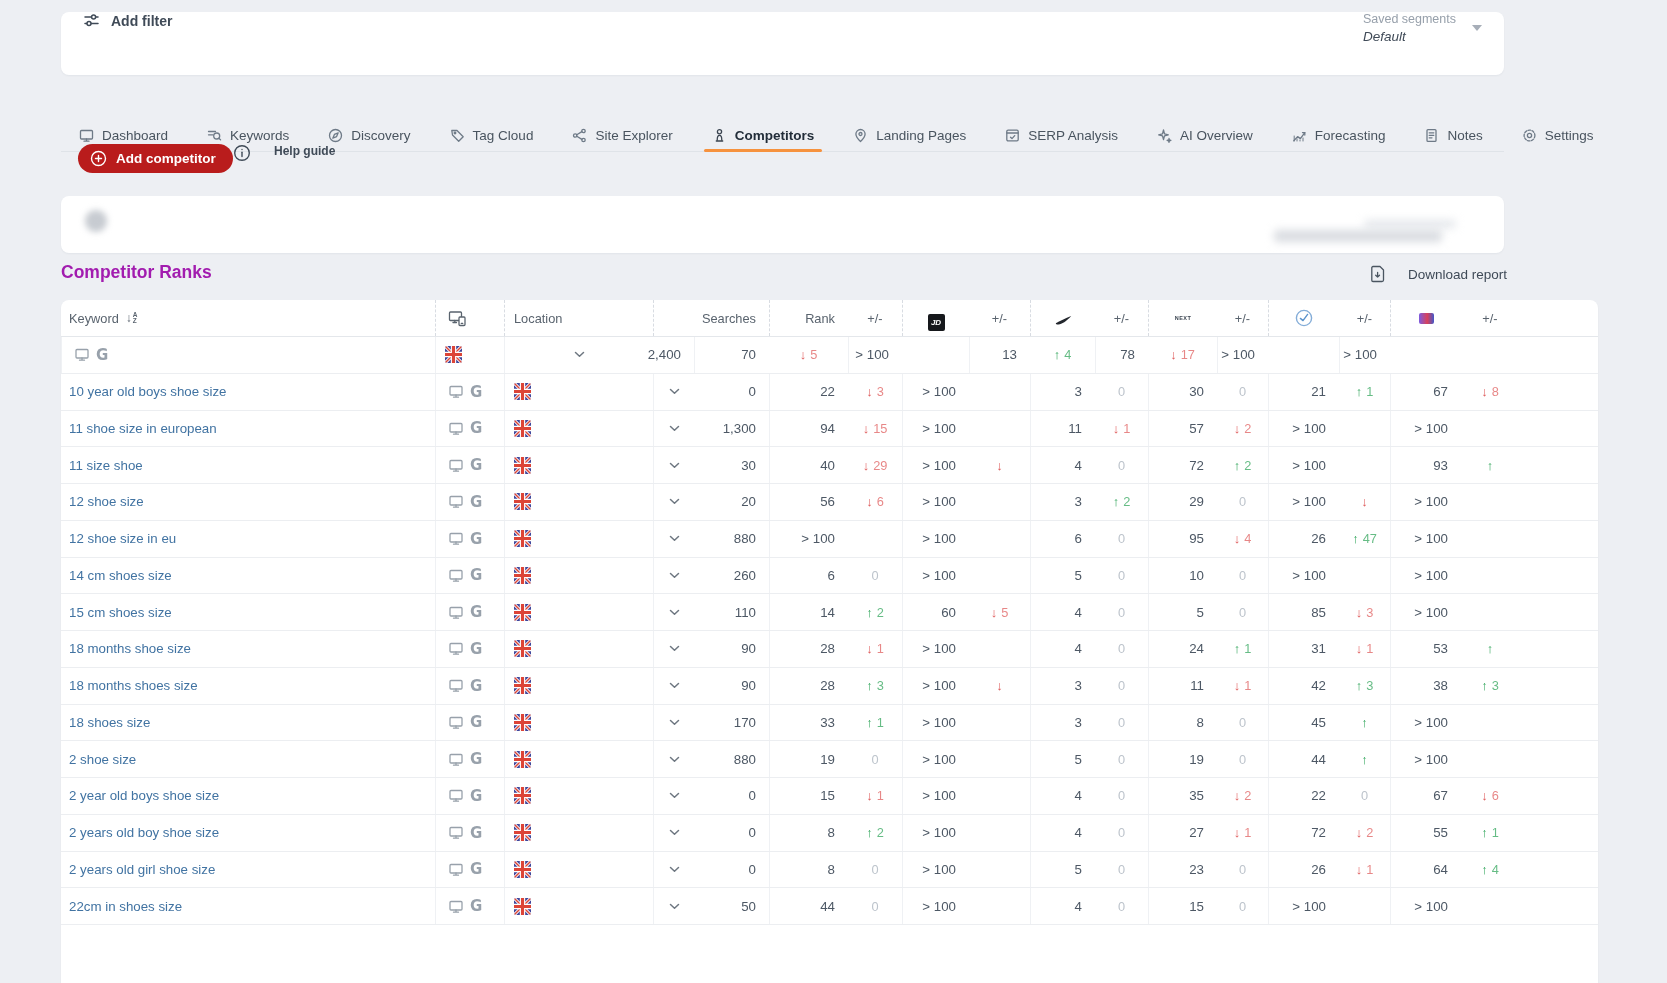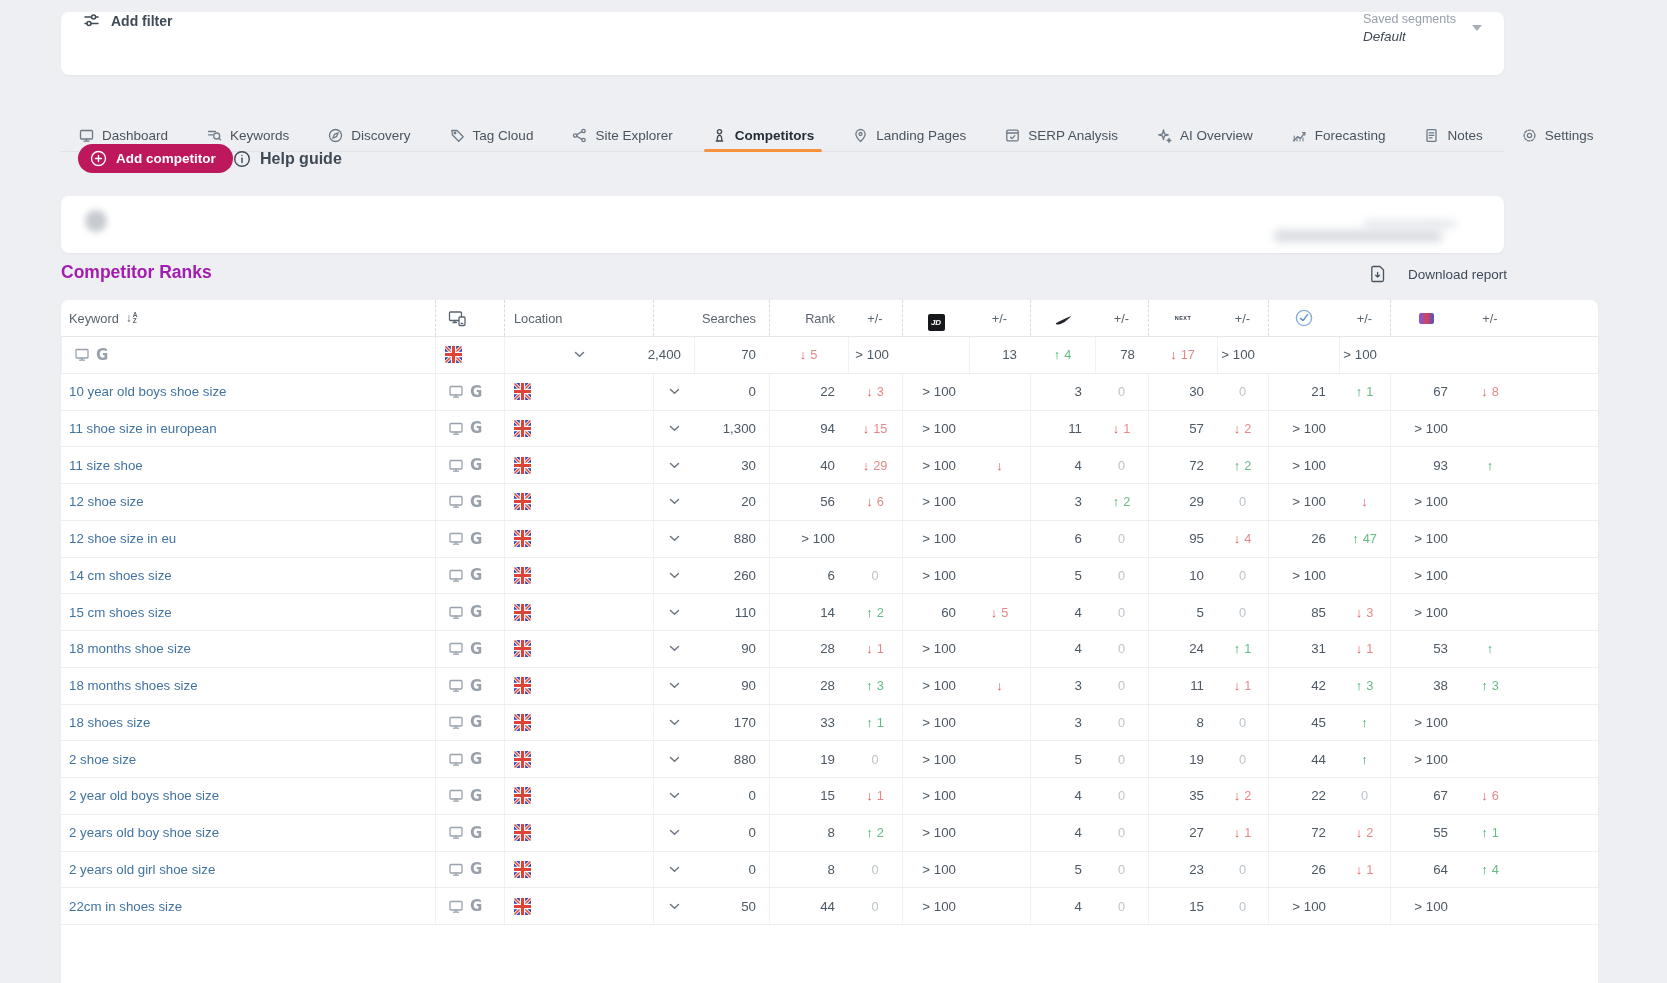--- a/index.html
+++ b/index.html
@@ -16,22 +16,22 @@
 
   
   .tabbar{position:absolute;left:61px;top:96px;width:1443px;height:32px;display:flex;gap:39px;padding-left:18px;box-sizing:border-box;border-bottom:1px solid #dfe3e8;margin-top:24px;}
   .tab{position:relative;display:flex;align-items:center;gap:8px;font-size:13.5px;color:#49545f;cursor:pointer;white-space:nowrap;}
   .tab .ic{display:inline-flex;color:#6e7a87;}
   .tab.active{color:#222d39;font-weight:700;}
   .tab.active .ic{color:#39434f;}
   .tab.active::after{content:"";position:absolute;left:-8px;right:-8px;bottom:-1px;height:3px;background:#f6923e;border-radius:2px;}
 
   
-  .btn-add{position:absolute;left:78px;top:144px;height:29px;background:#be185d;color:#fff;border-radius:15px;display:inline-flex;align-items:center;gap:9px;padding:0 17px 0 12px;font-size:13.5px;font-weight:700;cursor:pointer;}
-  .help-guide{position:absolute;left:233px;top:144px;height:29px;display:flex;align-items:center;gap:9px;color:#3f4a57;font-size:16px;font-weight:700;cursor:pointer;}
+  .btn-add{position:absolute;left:78px;top:144px;height:29px;background:#b91c1c;color:#fff;border-radius:15px;display:inline-flex;align-items:center;gap:9px;padding:0 17px 0 12px;font-size:13.5px;font-weight:700;cursor:pointer;}
+  .help-guide{position:absolute;left:233px;top:144px;height:29px;display:flex;gap:23px;color:#3f4a57;font-size:12px;font-weight:700;cursor:pointer;}
 
   
   .blur-card{left:61px;top:196px;width:1443px;height:57px;}
   .blur-blob{position:absolute;left:24px;top:14px;width:22px;height:22px;border-radius:50%;background:#c7cbd1;filter:blur(3px);}
   .blur-line1{position:absolute;right:62px;top:34px;width:168px;height:12px;border-radius:4px;background:#d9dce1;filter:blur(4px);}
   .blur-line2{position:absolute;right:48px;top:24px;width:92px;height:8px;border-radius:4px;background:#e4e7eb;filter:blur(4px);}
 
   .section-title{position:absolute;left:61px;top:262px;font-size:17.5px;font-weight:700;color:#a21caf;}
   .download{position:absolute;left:1370px;top:265px;display:flex;align-items:center;gap:22px;color:#3f4a57;font-size:13.5px;cursor:pointer;}
 

